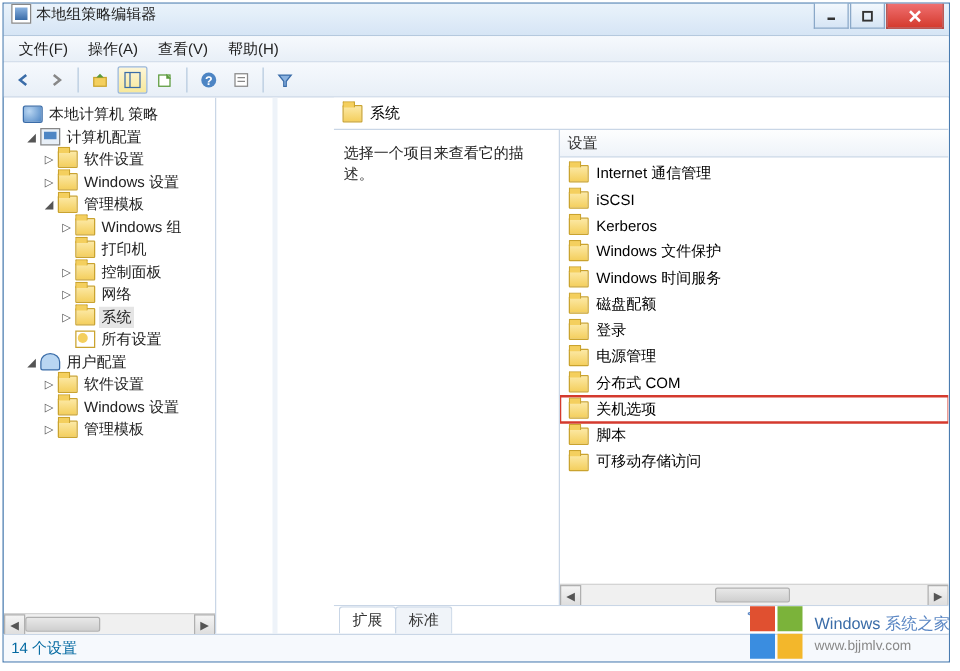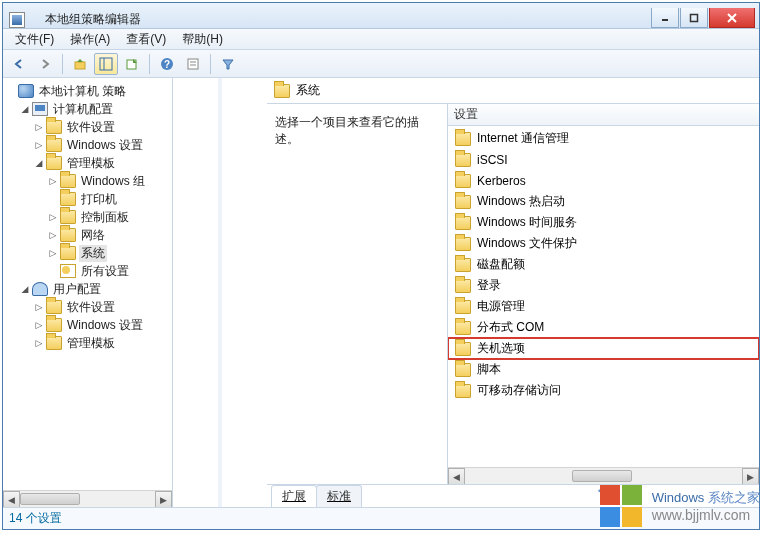--- a/index.html
+++ b/index.html
@@ -18,24 +18,23 @@
   width: 758px; height: 528px;
   border: 1px solid #4a7cb0;
   background: #fff;
   display: flex;
   flex-direction: column;
 }
 .titlebar {
   height: 26px;
   background: linear-gradient(#eaf3fb, #d6e5f5);
   display: flex;
-  align-items: flex-end;
+  align-items: flex-start;
   padding: 0 4px 0 6px;
   border-bottom: 1px solid #b5c9de;
-  gap: 16px;
 }
 .title-icon {
   width: 16px; height: 16px;
   margin-right: 4px;
   background: #fff;
   border: 1px solid #888;
   position: relative;
 }
 .title-icon::before {
   content: "";
@@ -170,21 +169,20 @@
   background:linear-gradient(#f4f4f4,#dedede);
   border:1px solid #b0b0b0;
   font-size:9px;color:#555;
 }
 .hscroll .arrow.l{left:0;} .hscroll .arrow.r{right:0;}
 .tabs-row {
   height: 22px;
   display:flex; align-items:flex-start;
   padding:0 4px;
   background:#fff;
-  text-decoration:underline;
 }
 .tab {
   padding:2px 10px;
   border:1px solid #c9d6e6;
   border-bottom:none;
   background:#fff;
   margin-right:-1px;
   border-radius:3px 3px 0 0;
   color:#333;
 }
@@ -227,21 +225,21 @@
 .wm-logo {
   width:46px;height:46px;
   position:relative;
 }
 .wm-logo .q{position:absolute;width:20px;height:20px;}
 .wm-logo .q1{left:2px;top:2px;background:#e05030;}
 .wm-logo .q2{right:2px;top:2px;background:#7bb33a;}
 .wm-logo .q3{left:2px;bottom:2px;background:#3a8de0;}
 .wm-logo .q4{right:2px;bottom:2px;background:#f3b72b;}
 .wm-text b{color:#3a6ca8;font-weight:normal;}
-.wm-sub{font-size:14px;color:#888;}
+.wm-sub{font-size:11px;color:#888;}
 svg{display:block;}
 </style>
 </head>
 <body>
 
 <div class="window">
 
   <div class="titlebar">
     <span class="title-icon"></span>
     <span class="titlebar-text">本地组策略编辑器</span>
@@ -463,29 +461,25 @@
               <div class="item-row">
                 <span class="ticon folder"></span>
                 <span>iSCSI</span>
               </div>
               <div class="item-row">
                 <span class="ticon folder"></span>
                 <span>Kerberos</span>
               </div>
               <div class="item-row">
                 <span class="ticon folder"></span>
-                <span>Windows 热启动</span>
+                <span>Windows 文件保护</span>
               </div>
               <div class="item-row">
                 <span class="ticon folder"></span>
                 <span>Windows 时间服务</span>
-              </div>
-              <div class="item-row">
-                <span class="ticon folder"></span>
-                <span>Windows 文件保护</span>
               </div>
               <div class="item-row">
                 <span class="ticon folder"></span>
                 <span>磁盘配额</span>
               </div>
               <div class="item-row">
                 <span class="ticon folder"></span>
                 <span>登录</span>
               </div>
               <div class="item-row">

